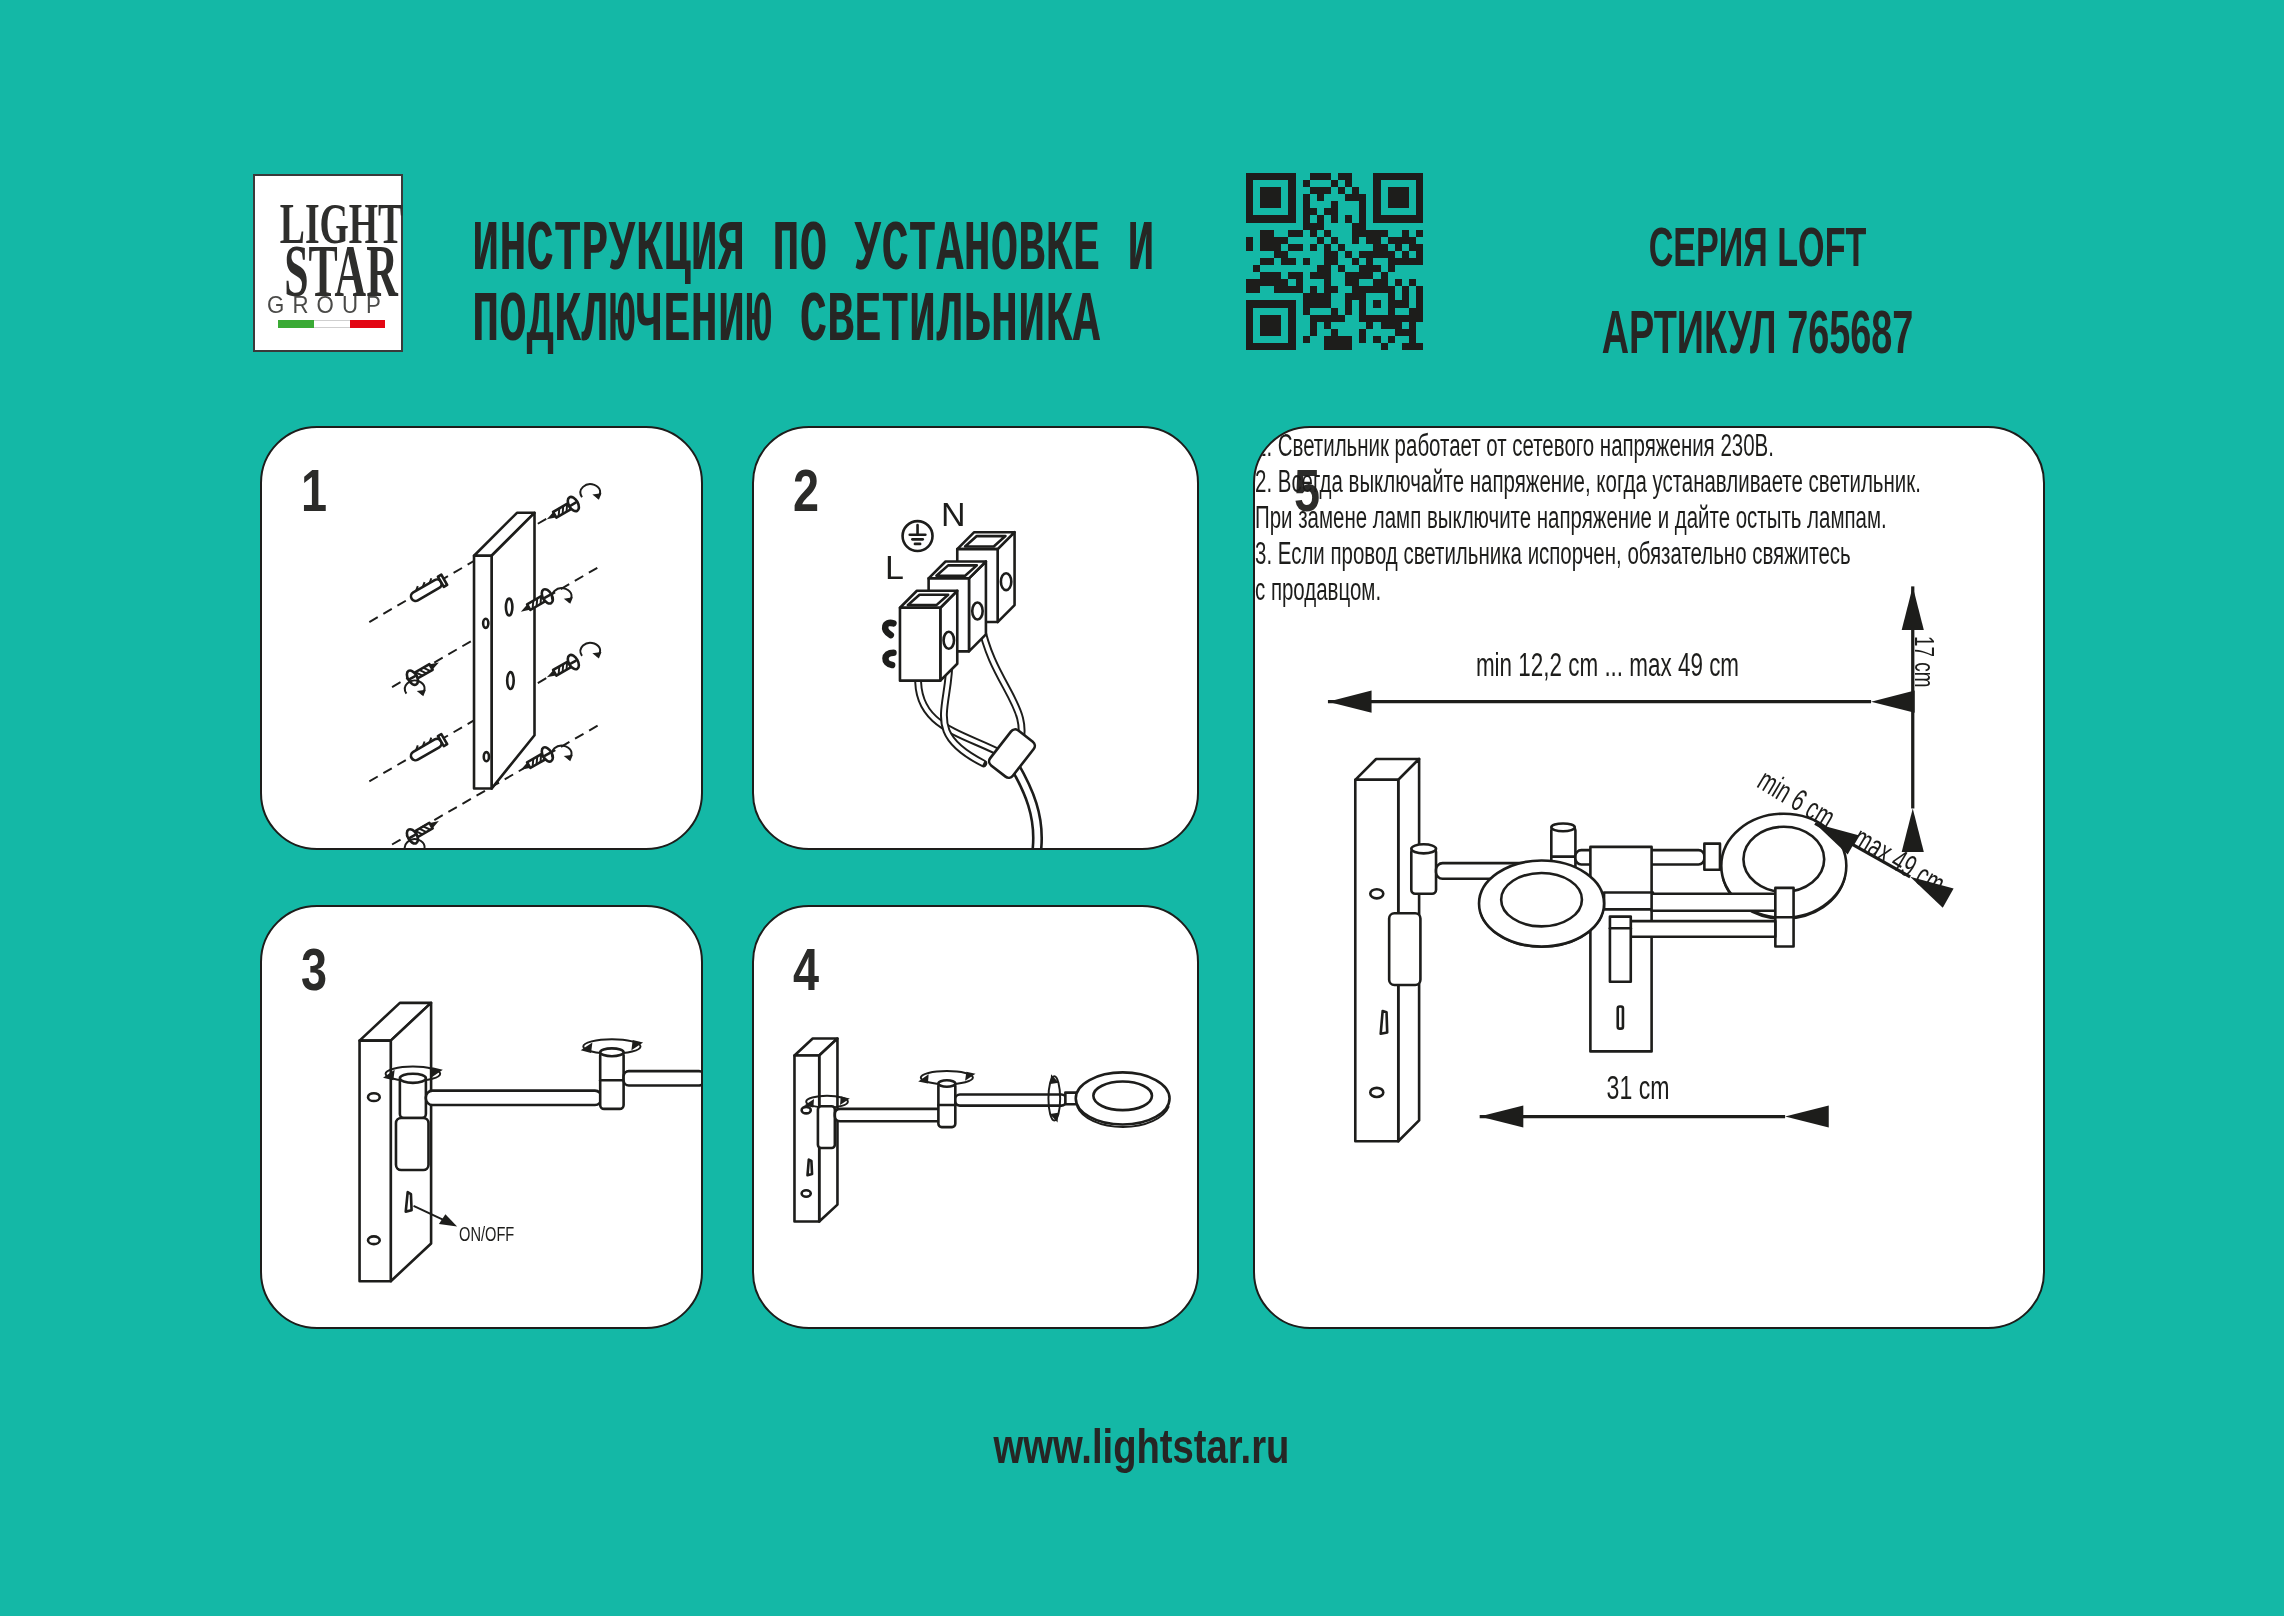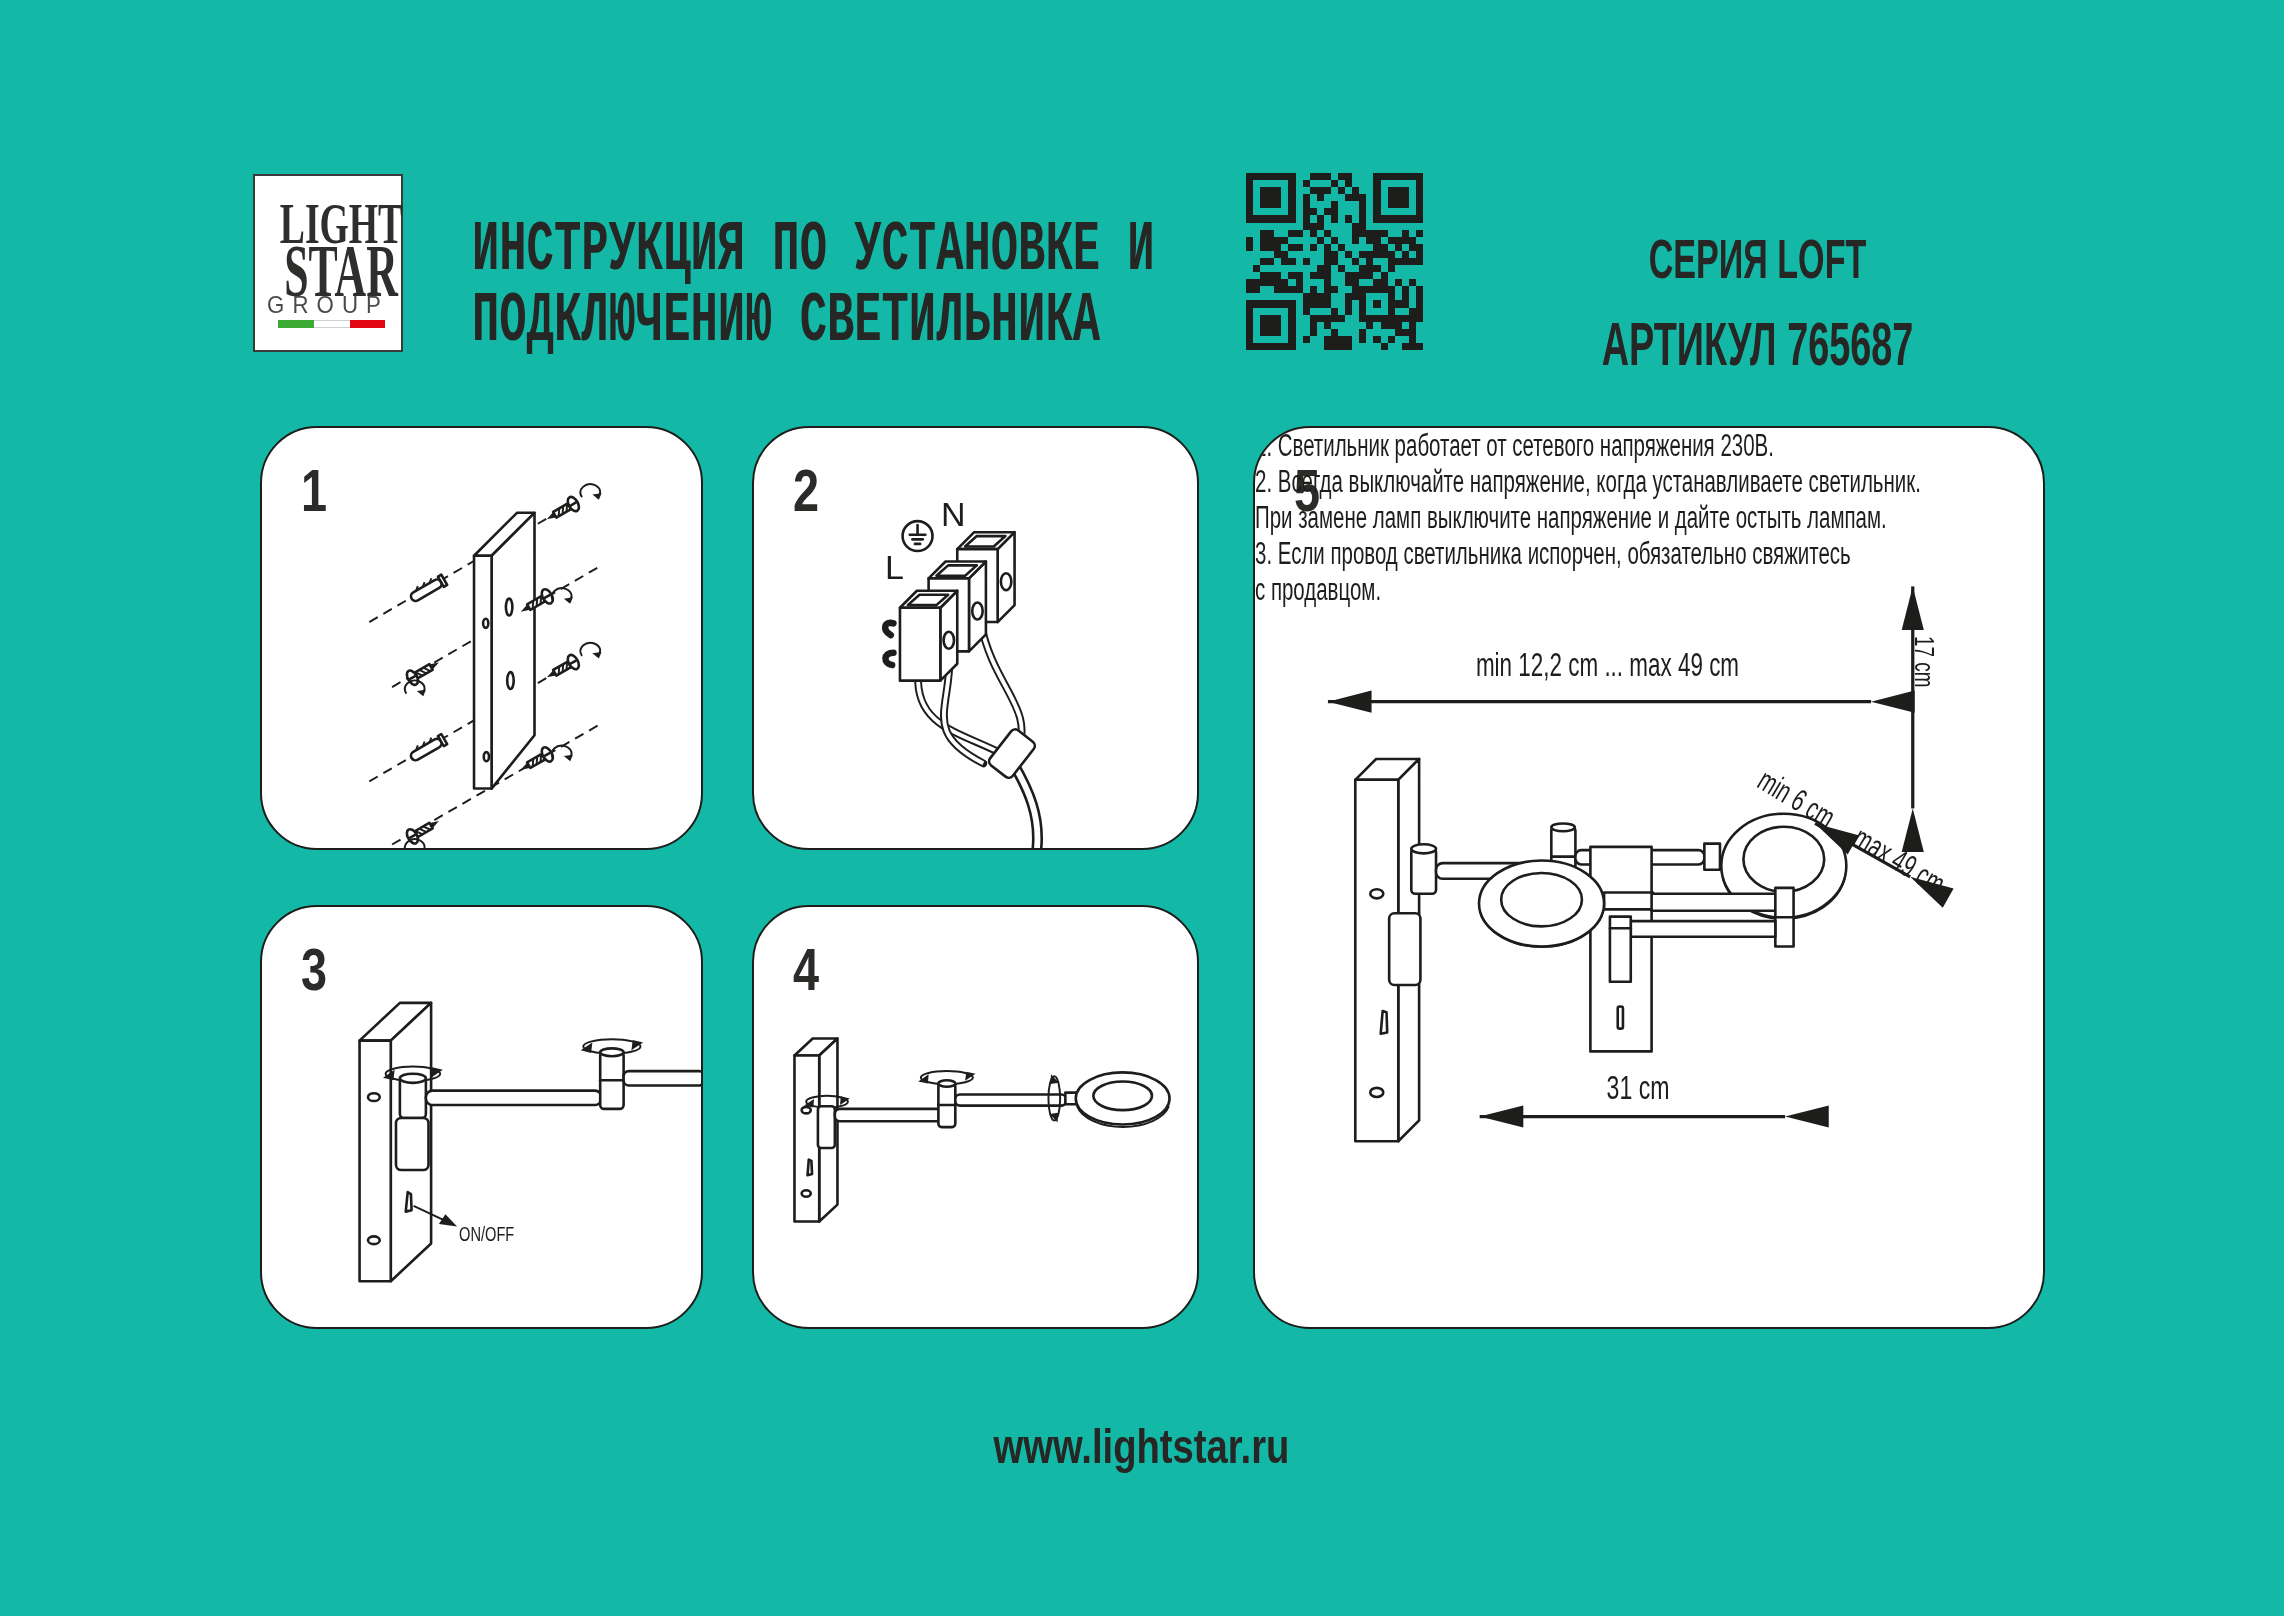--- a/index.html
+++ b/index.html
@@ -17,21 +17,21 @@
               font-weight:400;letter-spacing:8.5px;color:#4a4a48;transform:scaleX(.95);transform-origin:center;}
   #logo-flag{left:23.4px;top:144px;width:107px;height:7.8px;display:flex;}
   #logo-flag .seg{flex:1 1 0;}
 
   #title-block{left:472px;top:215px;font-family:Liberation Mono, monospace;}
   .title-line{font-size:70px;line-height:71px;font-weight:700;color:#262624;
               transform:scaleX(.65);transform-origin:left center;white-space:nowrap;}
 
   #qr-wrap{left:1246px;top:173px;width:177px;height:177px;}
 
-  #series-block{left:1432px;top:16px;width:651px;}
+  #series-block{left:1432px;top:4px;width:651px;}
   #series-line{position:absolute;left:0;top:216px;width:100%;text-align:center;font-size:55px;line-height:55px;
                font-weight:700;color:#262624;transform:scaleX(.62);transform-origin:center;white-space:nowrap;}
   #article-line{position:absolute;left:0;top:298px;width:100%;text-align:center;font-size:61px;line-height:61px;
                font-weight:700;color:#262624;transform:scaleX(.62);transform-origin:center;white-space:nowrap;}
 
   
   .panel{position:absolute;border:2.6px solid #1d1d1b;border-radius:57px;background:#fff;overflow:hidden;}
   #panel-1{left:260px;top:426px;width:439px;height:420px;}
   #panel-2{left:752px;top:426px;width:443px;height:420px;}
   #panel-3{left:260px;top:905px;width:439px;height:420px;}

